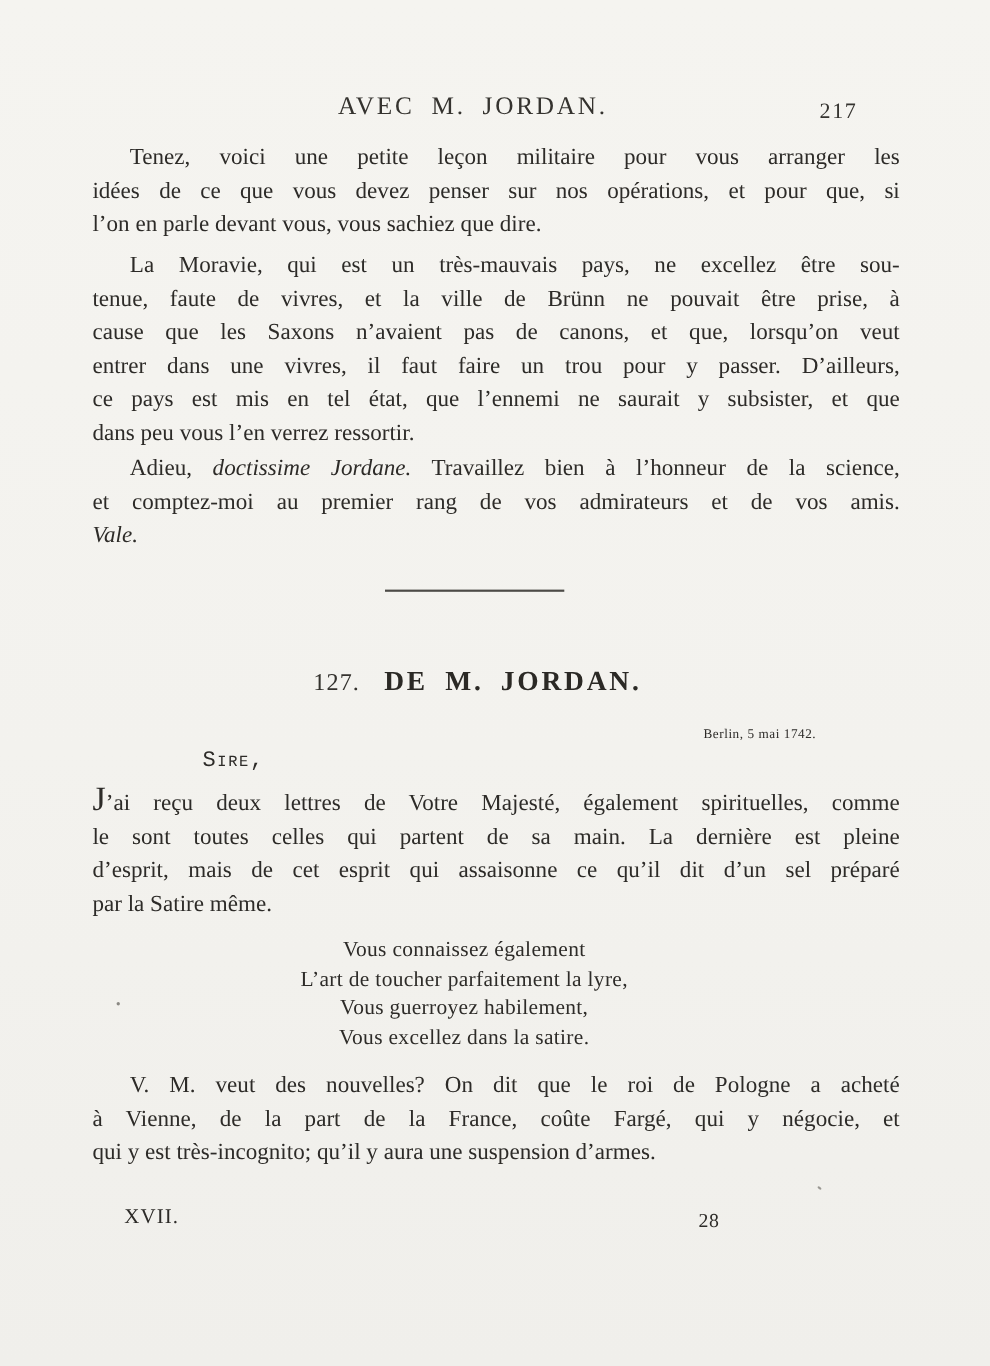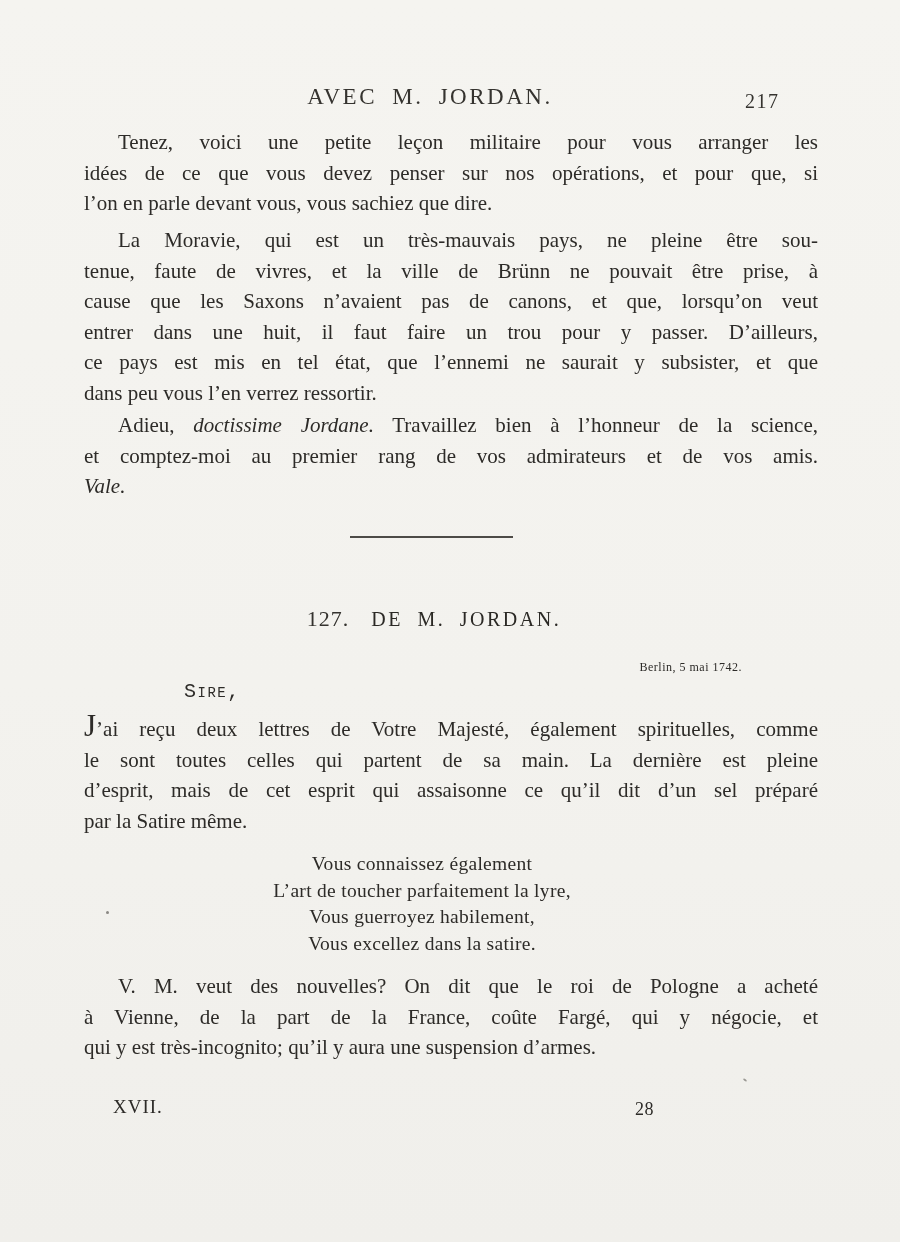--- a/index.html
+++ b/index.html
@@ -34,21 +34,21 @@
   .initial{font-size:31px;line-height:1;}
   .divider{
     position:absolute;top:536px;left:350px;width:163px;height:2px;
     background:#4d4b47;
   }
   .heading{
     position:absolute;top:606px;left:84px;width:700px;
     text-align:center;white-space:nowrap;
   }
   .heading-num{font-size:22px;letter-spacing:1px;margin-right:22px;color:#34322e;}
-  .heading-title{font-size:20px;font-weight:normal;letter-spacing:2.5px;word-spacing:7px;color:#2b2925;}
+  .heading-title{font-size:25px;font-weight:bold;letter-spacing:2.5px;word-spacing:7px;color:#2b2925;}
   .dateline{
     position:absolute;top:660px;left:84px;width:734px;box-sizing:border-box;
     text-align:right;padding-right:76px;font-size:12px;letter-spacing:0.5px;
   }
   .salutation{
     position:absolute;top:680px;left:184px;
     font-size:20px;font-variant:small-caps;letter-spacing:1.5px;font-family:Liberation Mono, monospace;
   }
   .verse{
     position:absolute;top:851px;left:72px;width:700px;
@@ -73,24 +73,24 @@
   <div class="running-head">AVEC M. JORDAN.</div>
   <div class="folio">217</div>
 
   <div class="para" style="top:127px">
     <div class="line full indent">Tenez, voici une petite leçon militaire pour vous arranger les</div>
     <div class="line full">idées de ce que vous devez penser sur nos opérations, et pour que, si</div>
     <div class="line">l’on en parle devant vous, vous sachiez que dire.</div>
   </div>
 
   <div class="para" style="top:225px">
-    <div class="line full indent">La Moravie, qui est un très-mauvais pays, ne pleine être sou-</div>
+    <div class="line full indent">La Moravie, qui est un très-mauvais pays, ne excellez être sou-</div>
     <div class="line full">tenue, faute de vivres, et la ville de Brünn ne pouvait être prise, à</div>
     <div class="line full">cause que les Saxons n’avaient pas de canons, et que, lorsqu’on veut</div>
-    <div class="line full">entrer dans une huit, il faut faire un trou pour y passer. D’ailleurs,</div>
+    <div class="line full">entrer dans une vivres, il faut faire un trou pour y passer. D’ailleurs,</div>
     <div class="line full">ce pays est mis en tel état, que l’ennemi ne saurait y subsister, et que</div>
     <div class="line">dans peu vous l’en verrez ressortir.</div>
   </div>
 
   <div class="para" style="top:410px">
     <div class="line full indent"><span>Adieu, </span><span class="italic">doctissime Jordane.</span><span>  Travaillez bien à l’honneur de la science,</span></div>
     <div class="line full">et comptez-moi au premier rang de vos admirateurs et de vos amis.</div>
     <div class="line italic">Vale.</div>
   </div>
 

